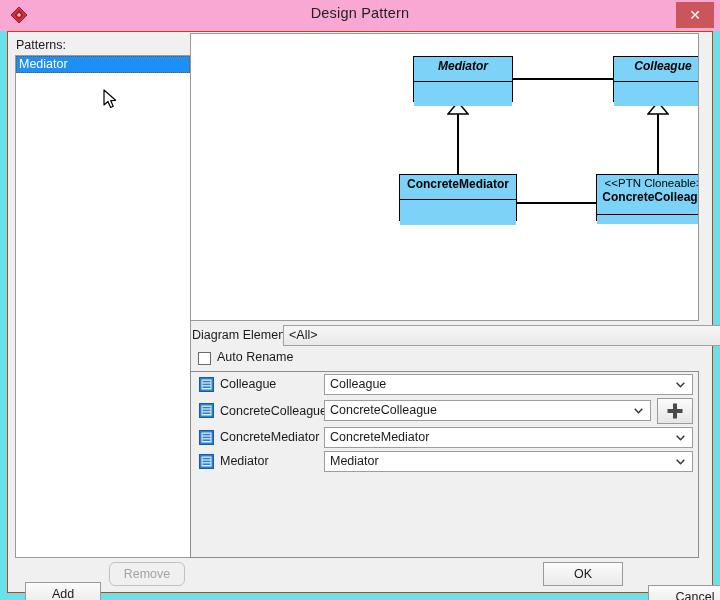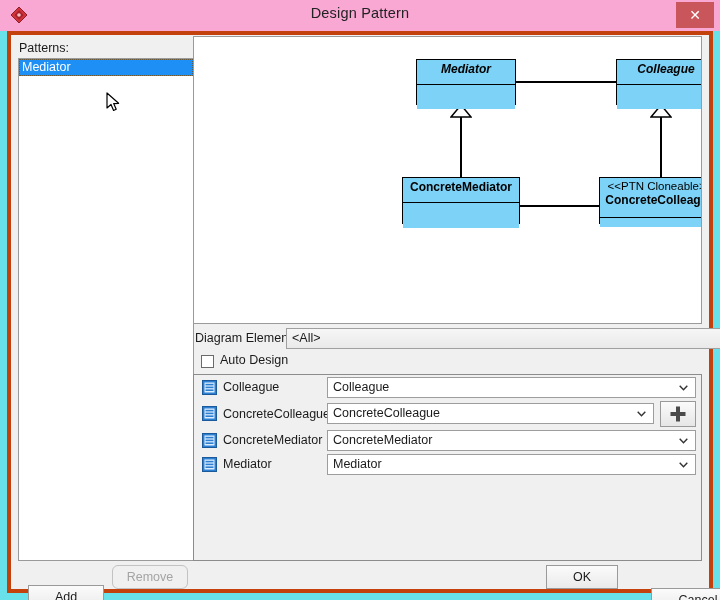--- a/index.html
+++ b/index.html
@@ -58,21 +58,21 @@
     cursor: pointer;
     font-family: "Liberation Sans", sans-serif;
   }
 
   
   #client {
     position: absolute;
     left: 7px; top: 31px;
     width: 706px; height: 562px;
     background: #f0f0f0;
-    border: 4px solid #c2410c;
+    border: 1px solid #c2410c;
     box-sizing: border-box;
   }
 
   
   #patterns-label {
     position: absolute;
     left: 8px; top: 6px;
     font-size: 12.5px;
     color: #1a1a1a;
   }
@@ -283,21 +283,21 @@
   }
   .btn.disabled {
     color: #a4a4a4;
     background: #f0f0f0;
     border-color: #c2c2c2;
     cursor: default;
     border-radius: 6px;
   }
   #btn-add    { left: 17px;  top: 530px; width: 76px; margin-top: 20px; }
   #btn-remove { left: 101px; top: 530px; width: 76px; }
-  #btn-ok     { left: 535px; top: 530px; width: 72px; }
+  #btn-ok     { left: 535px; top: 530px; width: 80px; }
   #btn-cancel { left: 640px; top: 530px; width: 94px; margin-top: 23px; }
 </style>
 </head>
 <body>
 
 <div id="window">
 
   <div id="titlebar">
     <svg id="app-icon" viewBox="0 0 18 18">
       <polygon points="9,1 17,9 9,17 1,9" fill="#d1323c" stroke="#8e1f26" stroke-width="1"></polygon>
@@ -365,21 +365,21 @@
         <div id="element-combo">
           <div id="element-combo-value">&lt;All&gt;</div>
           <svg class="chev" viewBox="0 0 9 6">
             <polyline points="0.7,0.7 4.5,4.7 8.3,0.7" fill="none" stroke="#333" stroke-width="1.4"></polyline>
           </svg>
         </div>
       </div>
 
       <div id="auto-rename-row">
         <div id="auto-rename-box"></div>
-        <div id="auto-rename-label">Auto Design</div>
+        <div id="auto-rename-label">Auto Rename</div>
       </div>
 
       <div id="table-panel">
 
         <div class="table-row">
           <svg class="row-icon" viewBox="0 0 15 15">
             <rect x="0.5" y="0.5" width="14" height="14" fill="#2d7fd0" stroke="#1a5a9c"></rect>
             <rect x="2.5" y="2.5" width="10" height="10" fill="#dfefff"></rect>
             <rect x="3.5" y="3.8" width="8" height="1.6" fill="#2d7fd0"></rect>
             <rect x="3.5" y="6.6" width="8" height="1.6" fill="#2d7fd0"></rect>

